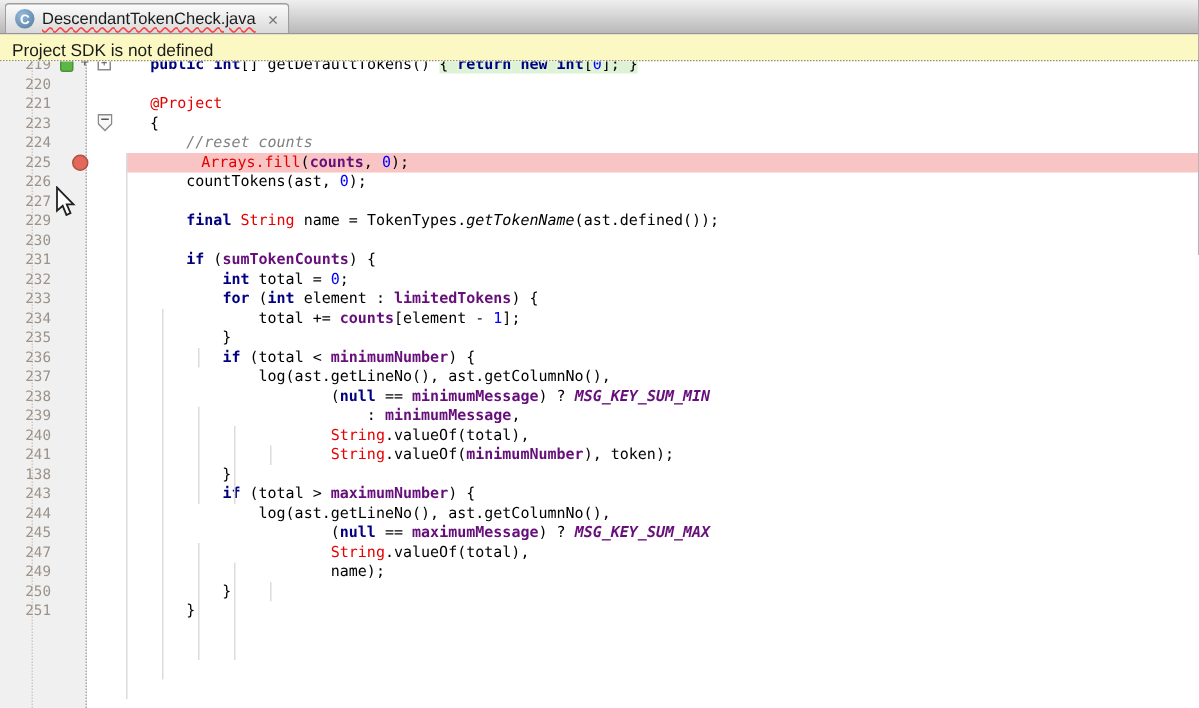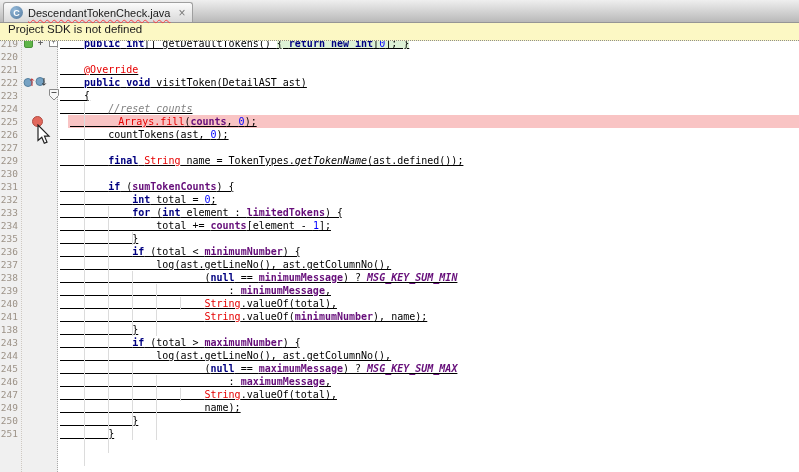--- a/index.html
+++ b/index.html
@@ -18,32 +18,32 @@
        border:1px solid #9f9f9f;border-bottom:none;border-radius:3px 3px 0 0;box-sizing:border-box;}
   .class-icon{width:13px;height:13px;border-radius:50%;flex:none;
        background:radial-gradient(circle at 35% 30%,#93b9da,#54799c);
        color:#fff;font-size:9px;font-weight:bold;display:flex;align-items:center;justify-content:center;}
   .tab-label{font-size:11px;color:#1a1a1a;
        text-decoration-line:underline;text-decoration-style:wavy;
        text-decoration-color:var(--wavy);text-decoration-thickness:1px;text-underline-offset:2px;}
   .tab-close{font-size:12px;line-height:12px;color:#787878;margin-left:3px;cursor:default;}
   
   .banner{height:17px;background:var(--banner_bg);border-bottom:1px dotted #8f8f8f;
-          display:flex;align-items:flex-start;padding-left:8px;font-size:11.5px;color:#1b1b1b;}
+          display:flex;align-items:flex-end;padding-left:8px;font-size:11.5px;color:#1b1b1b;}
   
   .editor{position:relative;height:431px;overflow:hidden;background:#fff;}
   .gutter-bg{position:absolute;left:0;top:0;bottom:0;width:58px;background:var(--gutter_bg);
              border-right:1px dotted #a9a9a9;box-sizing:border-box;}
   .num-sep{position:absolute;left:21px;top:0;bottom:0;border-left:1px dotted #cfc9c2;}
   .lines{position:absolute;left:0;top:-4px;right:0;}
-  .line{display:flex;height:13px;font:10px/13px "DejaVu Sans Mono",monospace;white-space:pre;}
+  .line{display:flex;height:13px;font:10px/13px "DejaVu Sans Mono",monospace;white-space:pre;padding-left:16px;}
   .num{width:22px;padding-right:4px;box-sizing:border-box;text-align:right;flex:none;
        color:var(--line_number);font-size:9.5px;}
   .icons{width:36px;flex:none;position:relative;}
-  .code{flex:1;color:#000;text-decoration:underline;}
+  .code{flex:1;color:#000;}
   .code{padding-left:2px;}
   .code.hl{background:var(--breakpoint_line);margin-left:10px;}
   .k{color:var(--keyword);font-weight:bold;}
   .n{color:var(--number);}
   .f{color:var(--field);font-weight:bold;}
   .sf{color:var(--field);font-weight:bold;font-style:italic;}
   .e{color:var(--error_ref);}
   .c{color:var(--comment);font-style:italic;text-align:right;}
   .m{font-style:italic;}
   .fold{background:var(--fold_bg);}
@@ -78,54 +78,46 @@
   <div class="banner">
     <span>Project SDK is not defined</span>
   </div>
 
   <div class="editor">
     <div class="gutter-bg"></div>
     <div class="num-sep"></div>
     <div class="lines" id="lines">
         <div class="line"><span class="num">219</span><span class="icons"><span class="ic green"></span><span class="ic plus">+</span><span class="ic foldbox">+</span></span><span class="code"><span>    </span><span class="k">public</span><span> </span><span class="k">int</span><span>[] getDefaultTokens() </span><span class="fold">{ </span><span class="k fold">return</span><span class="fold"> </span><span class="k fold">new</span><span class="fold"> </span><span class="k fold">int</span><span class="fold">[</span><span class="n fold">0</span><span class="fold">]; }</span></span></div>
         <div class="line"><span class="num">220</span><span class="icons"></span><span class="code"></span></div>
-        <div class="line"><span class="num">221</span><span class="icons"></span><span class="code"><span>    </span><span class="e">@Override</span></span></div>
-        <div class="line"><span class="num">222</span><span class="icons"><svg class="ic ovr" style="left:1px" width="13" height="12" viewBox="0 0 13 12">
-              <circle cx="5" cy="6.5" r="4" fill="#76a2c3" stroke="#54809f"></circle>
-              <path d="M9 10 V2.8 M7.2 4.6 L9 2.8 L10.8 4.6" stroke="#c03030" fill="none"></path>
-            </svg><svg class="ic ovr" style="left:13px" width="13" height="12" viewBox="0 0 13 12">
-              <circle cx="5" cy="5.5" r="4" fill="#76a2c3" stroke="#54809f"></circle>
-              <path d="M9 2 V9.2 M7.2 7.4 L9 9.2 L10.8 7.4" stroke="#3a3a3a" fill="none"></path>
-            </svg></span><span class="code"><span>    </span><span class="k">public</span><span> </span><span class="k">void</span><span> visitToken(DetailAST ast)</span></span></div>
+        <div class="line"><span class="num">221</span><span class="icons"></span><span class="code"><span>    </span><span class="e">@Project</span></span></div>
         <div class="line"><span class="num">223</span><span class="icons"><svg class="ic foldopen" width="10" height="12" viewBox="0 0 10 12">
               <path d="M0.5 0.5 h9 v6 l-4.5 4.5 l-4.5 -4.5 z" fill="#f7f7f7" stroke="#8a8a8a"></path>
               <line x1="2.5" y1="3.5" x2="7.5" y2="3.5" stroke="#555"></line>
             </svg></span><span class="code"><span>    {</span></span></div>
         <div class="line"><span class="num">224</span><span class="icons"></span><span class="code"><span>        </span><span class="c">//reset counts</span></span></div>
         <div class="line"><span class="num">225</span><span class="icons"><span class="ic bp"></span></span><span class="code hl"><span>        </span><span class="e">Arrays.fill</span><span>(</span><span class="f">counts</span><span>, </span><span class="n">0</span><span>);</span></span></div>
         <div class="line"><span class="num">226</span><span class="icons"></span><span class="code"><span>        countTokens(ast, </span><span class="n">0</span><span>);</span></span></div>
         <div class="line"><span class="num">227</span><span class="icons"></span><span class="code"></span></div>
         <div class="line"><span class="num">229</span><span class="icons"></span><span class="code"><span>        </span><span class="k">final</span><span> </span><span class="e">String</span><span> name = TokenTypes.</span><span class="m">getTokenName</span><span>(ast.defined());</span></span></div>
         <div class="line"><span class="num">230</span><span class="icons"></span><span class="code"></span></div>
         <div class="line"><span class="num">231</span><span class="icons"></span><span class="code"><span>        </span><span class="k">if</span><span> (</span><span class="f">sumTokenCounts</span><span>) {</span></span></div>
         <div class="line"><span class="num">232</span><span class="icons"></span><span class="code"><span>            </span><span class="k">int</span><span> total = </span><span class="n">0</span><span>;</span></span></div>
         <div class="line"><span class="num">233</span><span class="icons"></span><span class="code"><span>            </span><span class="k">for</span><span> (</span><span class="k">int</span><span> element : </span><span class="f">limitedTokens</span><span>) {</span></span></div>
         <div class="line"><span class="num">234</span><span class="icons"></span><span class="code"><span>                total += </span><span class="f">counts</span><span>[element - </span><span class="n">1</span><span>];</span></span></div>
         <div class="line"><span class="num">235</span><span class="icons"></span><span class="code"><span>            }</span></span></div>
         <div class="line"><span class="num">236</span><span class="icons"></span><span class="code"><span>            </span><span class="k">if</span><span> (total &lt; </span><span class="f">minimumNumber</span><span>) {</span></span></div>
         <div class="line"><span class="num">237</span><span class="icons"></span><span class="code"><span>                log(ast.getLineNo(), ast.getColumnNo(),</span></span></div>
         <div class="line"><span class="num">238</span><span class="icons"></span><span class="code"><span>                        (</span><span class="k">null</span><span> == </span><span class="f">minimumMessage</span><span>) ? </span><span class="sf">MSG_KEY_SUM_MIN</span></span></div>
         <div class="line"><span class="num">239</span><span class="icons"></span><span class="code"><span>                            : </span><span class="f">minimumMessage</span><span>,</span></span></div>
         <div class="line"><span class="num">240</span><span class="icons"></span><span class="code"><span>                        </span><span class="e">String</span><span>.valueOf(total),</span></span></div>
-        <div class="line"><span class="num">241</span><span class="icons"></span><span class="code"><span>                        </span><span class="e">String</span><span>.valueOf(</span><span class="f">minimumNumber</span><span>), name);</span></span></div>
+        <div class="line"><span class="num">241</span><span class="icons"></span><span class="code"><span>                        </span><span class="e">String</span><span>.valueOf(</span><span class="f">minimumNumber</span><span>), token);</span></span></div>
         <div class="line"><span class="num">138</span><span class="icons"></span><span class="code"><span>            }</span></span></div>
         <div class="line"><span class="num">243</span><span class="icons"></span><span class="code"><span>            </span><span class="k">if</span><span> (total &gt; </span><span class="f">maximumNumber</span><span>) {</span></span></div>
         <div class="line"><span class="num">244</span><span class="icons"></span><span class="code"><span>                log(ast.getLineNo(), ast.getColumnNo(),</span></span></div>
         <div class="line"><span class="num">245</span><span class="icons"></span><span class="code"><span>                        (</span><span class="k">null</span><span> == </span><span class="f">maximumMessage</span><span>) ? </span><span class="sf">MSG_KEY_SUM_MAX</span></span></div>
-        <div class="line"><span class="num">246</span><span class="icons"></span><span class="code"><span>                            : </span><span class="f">maximumMessage</span><span>,</span></span></div>
         <div class="line"><span class="num">247</span><span class="icons"></span><span class="code"><span>                        </span><span class="e">String</span><span>.valueOf(total),</span></span></div>
         <div class="line"><span class="num">249</span><span class="icons"></span><span class="code"><span>                        name);</span></span></div>
         <div class="line"><span class="num">250</span><span class="icons"></span><span class="code"><span>            }</span></span></div>
         <div class="line"><span class="num">251</span><span class="icons"></span><span class="code"><span>        }</span></span></div>
       </div>
     <div class="guides" id="guides">
         <div class="guide" style="left: 84.08px; top: 65px; height: 364px;"></div>
         <div class="guide" style="left: 108.16px; top: 169px; height: 247px;"></div>
         <div class="guide" style="left: 132.24px; top: 195px; height: 13px;"></div>
         <div class="guide" style="left: 132.24px; top: 234px; height: 65px;"></div>

